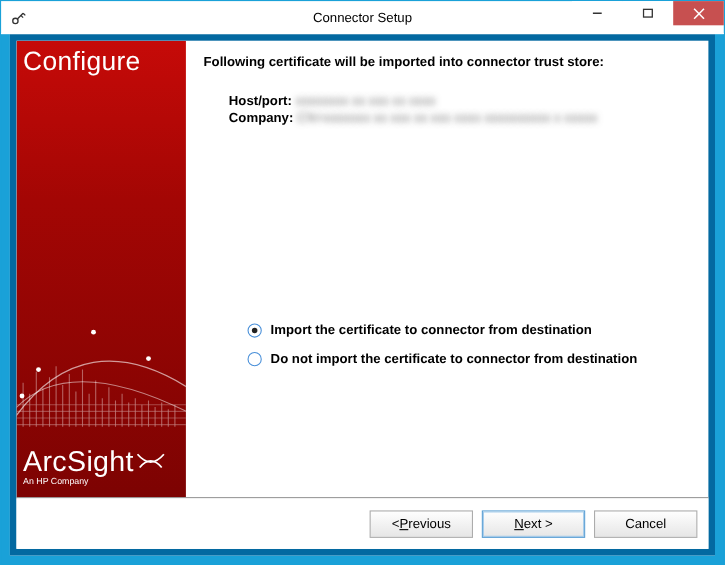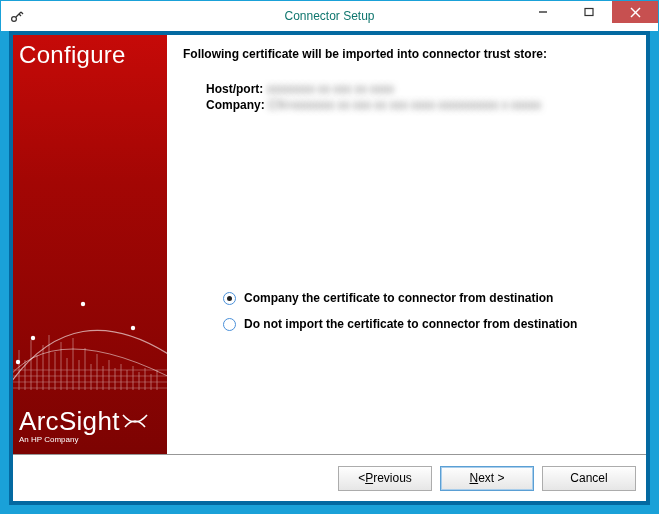--- a/index.html
+++ b/index.html
@@ -36,21 +36,21 @@
     display: inline-flex;
     align-items: center;
     justify-content: center;
     font-size: 12px;
   }
   .title-text {
     position: absolute;
     left: 0;
     right: 0;
     text-align: center;
-    color: #0f766e;
+    color: #000000;
     font-size: 12px;
     pointer-events: none;
   }
   .win-controls {
     position: absolute;
     right: 0;
     top: 0;
     display: flex;
     height: 22px;
   }
@@ -68,21 +68,21 @@
   .win-btn.close {
     background: #c75050;
     color: #fff;
   }
   .window-inner {
     flex: 1;
     margin: 0 8px 8px 8px;
     background: #fff;
     display: flex;
     flex-direction: column;
-    border: 4px solid #0369a1;
+    border: 6px solid #0369a1;
   }
   .content-area {
     flex: 1;
     display: flex;
     overflow: hidden;
   }
   .sidebar {
     width: 154px;
     height: 100%;
     background: linear-gradient(180deg, #c60a08 0%, #a30604 35%, #7d0302 100%);
@@ -324,21 +324,21 @@
           <span class="blur">xxxxxxxx xx xxx xx xxxx</span>
         </div>
         <div class="info-line">
           <b>Company:</b>
           <span> <span class="blur">CN=xxxxxxx xx xxx xx xxx xxxx xxxxxxxxxx x xxxxx</span></span>
         </div>
 
         <div class="radio-group">
           <div class="radio-row">
             <span class="radio selected"></span>
-            <span class="radio-label">Company the certificate to connector from destination</span>
+            <span class="radio-label">Import the certificate to connector from destination</span>
           </div>
           <div class="radio-row">
             <span class="radio"></span>
             <span class="radio-label">Do not import the certificate to connector from destination</span>
           </div>
         </div>
       </div>
 
     </div>
 

